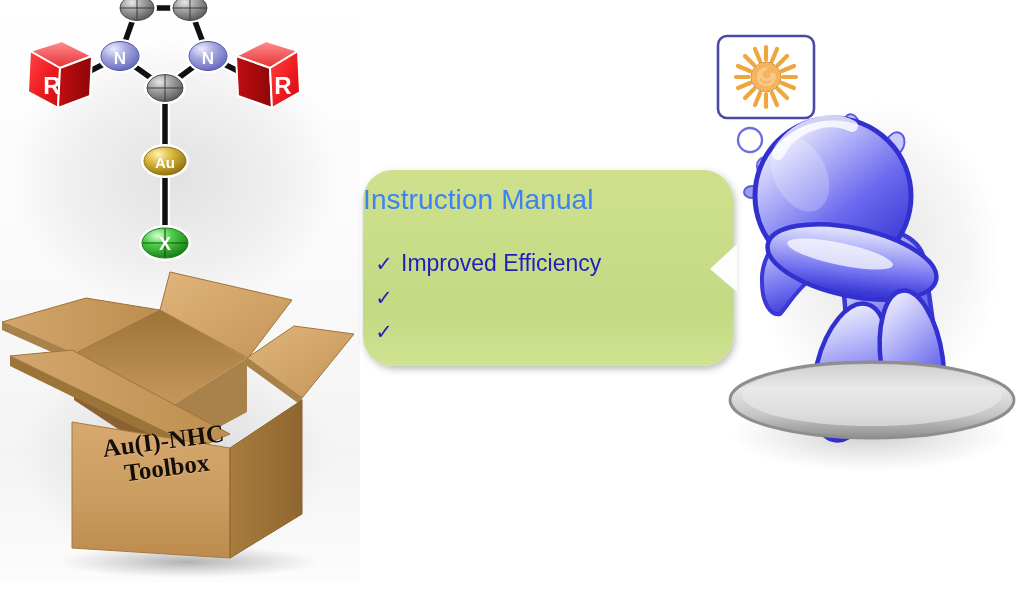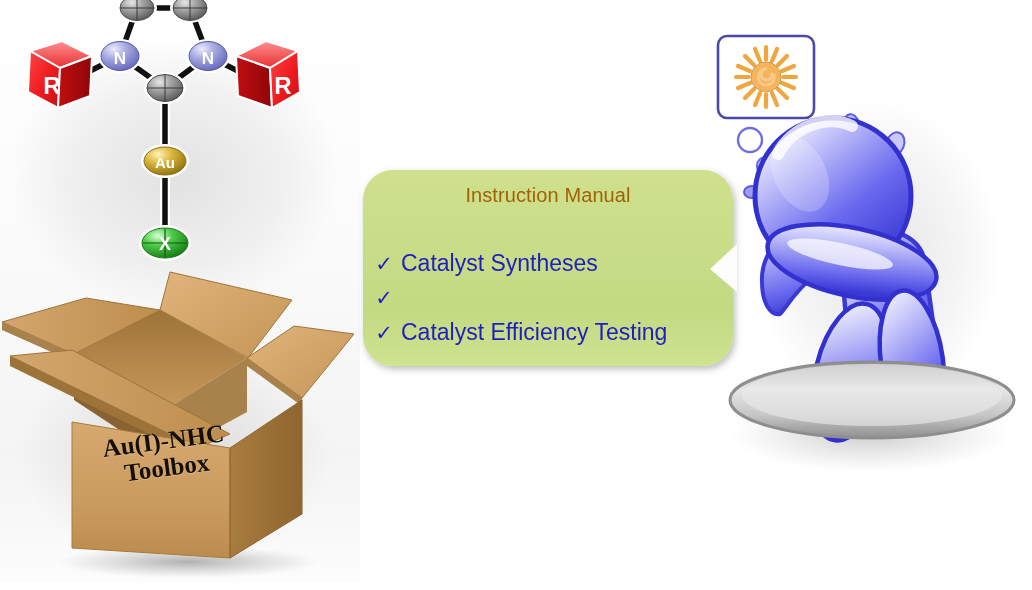--- a/index.html
+++ b/index.html
@@ -49,22 +49,22 @@
     box-shadow:2px 3px 7px rgba(90,90,90,.42);
   }
   
   .bubble-notch{
     position:absolute;left:344px;top:74px;width:30px;height:48px;
     background:#fdfdfd;
     clip-path:polygon(100% 0%,100% 100%,10% 52%);
     filter:drop-shadow(-1px 0 1px rgba(110,110,110,.35));
   }
   .bubble-title{
-    position:absolute;left:0;top:14px;width:370px;text-align:center;
-    color:#a16207;font-size:20px;letter-spacing:.1px;
+    position:absolute;left:0;top:14px;width:370px;
+    color:#3b82f6;font-size:28px;letter-spacing:.1px;
     font-family:"Liberation Sans", sans-serif;
   }
   .bubble-list{
     position:absolute;left:12px;top:76px;width:350px;
     margin:0;padding:0;list-style:none;
   }
   .bubble-list li{
     display:flex;align-items:baseline;gap:8px;
     color:#1f1fbe;font-size:23px;line-height:34px;
     font-family:"Liberation Sans", sans-serif;
@@ -264,28 +264,27 @@
     </div>
   </div>
 
   <div class="bubble">
     <div class="bubble-body"></div>
     <div class="bubble-notch"></div>
     <div class="bubble-title">Instruction Manual</div>
     <ul class="bubble-list">
       <li>
         <span class="chk">✓</span>
-        <span>Catalyst Syntheses</span>
+        <span>Improved Efficiency</span>
       </li>
       <li>
         <span class="chk">✓</span>
       </li>
       <li>
         <span class="chk">✓</span>
-        <span>Catalyst Efficiency Testing</span>
       </li>
     </ul>
   </div>
 
   <div class="fig-backdrop"></div>
   <div class="figure-wrap">
     <svg width="332" height="470" viewBox="0 0 332 470" xmlns="http://www.w3.org/2000/svg">
       <defs>
         <linearGradient id="bodyG" x1="0" y1="0" x2="1" y2="1">
           <stop offset="0%" stop-color="#ffffff"></stop>

